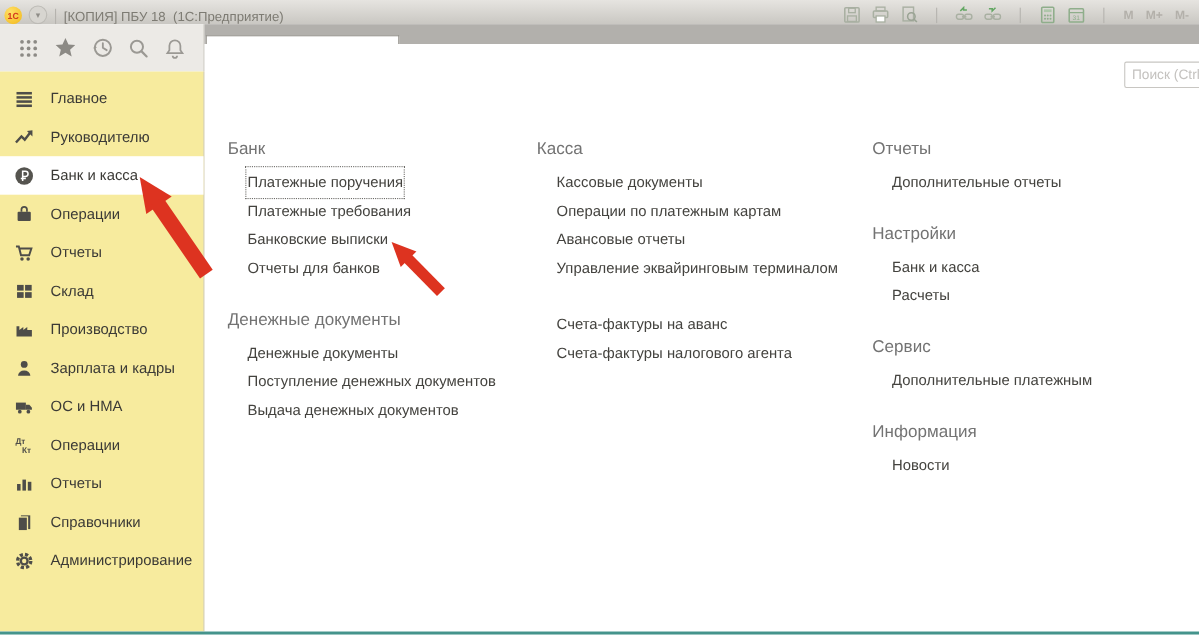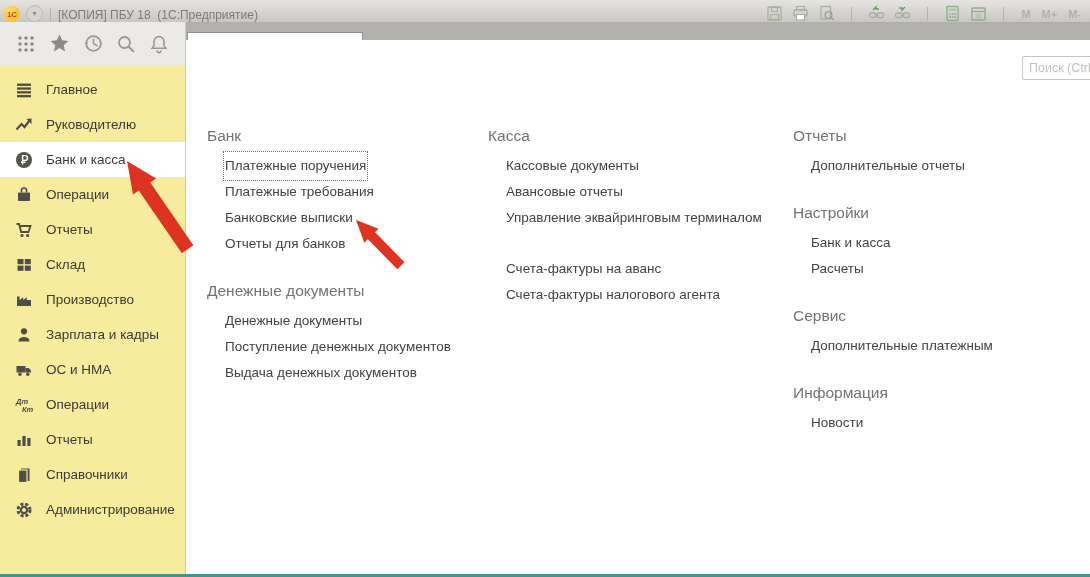--- a/index.html
+++ b/index.html
@@ -30,21 +30,21 @@
   
   .tabstrip{position:absolute;left:186px;top:22px;width:904px;height:18px;background:#b2b0ac;}
   .tab-empty{position:absolute;left:1px;top:10px;width:176px;height:8px;background:#fff;
     border:1px solid #94928c;border-bottom:none;box-sizing:border-box;}
 
   
   .sidebar{position:absolute;left:0;top:65px;width:186px;height:509px;background:#f7eb9e;
     border-right:1px solid #c9c7c0;box-sizing:border-box;padding-top:7px;}
   .side-item{height:35px;display:flex;align-items:center;padding-left:13px;cursor:pointer;}
   .side-item .ic{width:20px;height:20px;flex:0 0 20px;margin-right:13px;display:flex;
-    align-items:center;justify-content:flex-end;font-style:italic;}
+    align-items:center;justify-content:flex-start;}
   .side-item .lbl{font-size:13.5px;color:#3b3a36;}
   .side-item.active{background:#fff;}
 
   
   .content{position:absolute;left:186px;top:40px;width:904px;height:534px;background:#fff;}
   .search-box{position:absolute;left:836px;top:16px;width:88px;height:22px;border:1px solid #c8c6c2;
     border-radius:2px;font-size:12.5px;color:#5a5955;padding:0 0 0 6px;outline:none;background:#fff;}
   .search-box::placeholder{color:#c4c2bf;}
   .col{position:absolute;top:87px;}
   .col1{left:21px;width:270px;}
@@ -327,20 +327,21 @@
           <div class="cmd"><span>Выдача денежных документов</span></div>
         </div>
       </section>
     </div>
 
     <div class="col col2">
       <section class="sec">
         <div class="sec-title">Касса</div>
         <div class="sec-items">
           <div class="cmd"><span>Кассовые документы</span></div>
+          <div class="cmd"><span>Операции по платежным картам</span></div>
           <div class="cmd"><span>Авансовые отчеты</span></div>
           <div class="cmd"><span>Управление эквайринговым терминалом</span></div>
         </div>
       </section>
       <section class="sec">
         <div class="sec-items">
           <div class="cmd"><span>Счета-фактуры на аванс</span></div>
           <div class="cmd"><span>Счета-фактуры налогового агента</span></div>
         </div>
       </section>

